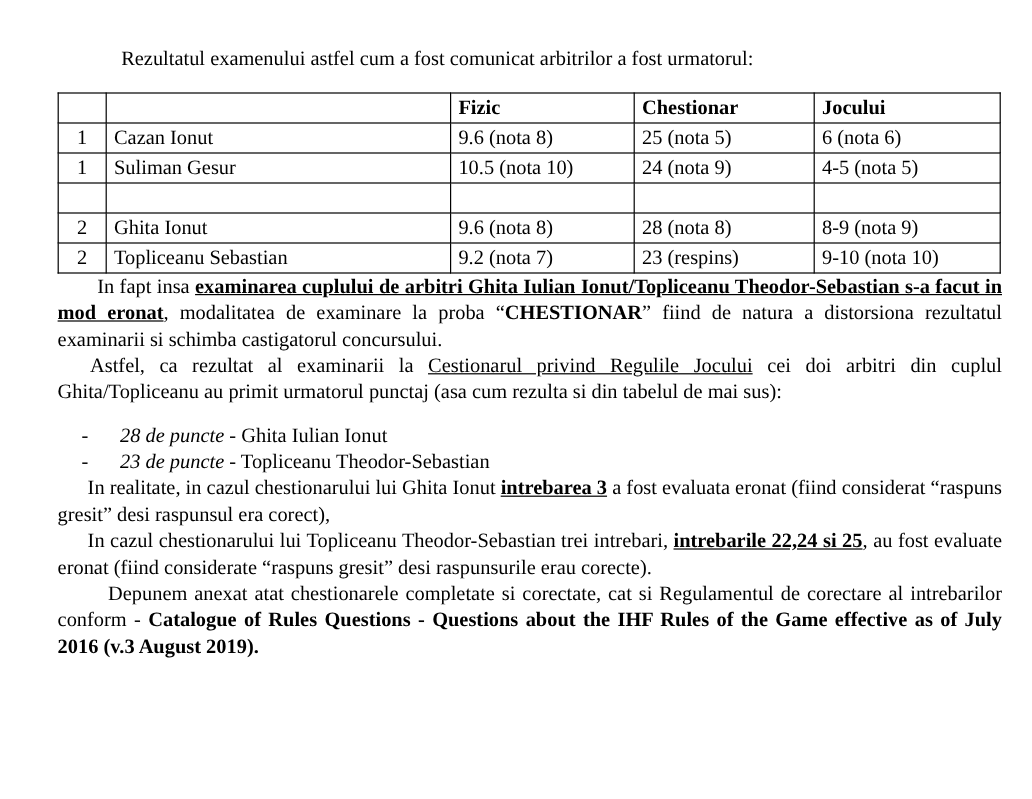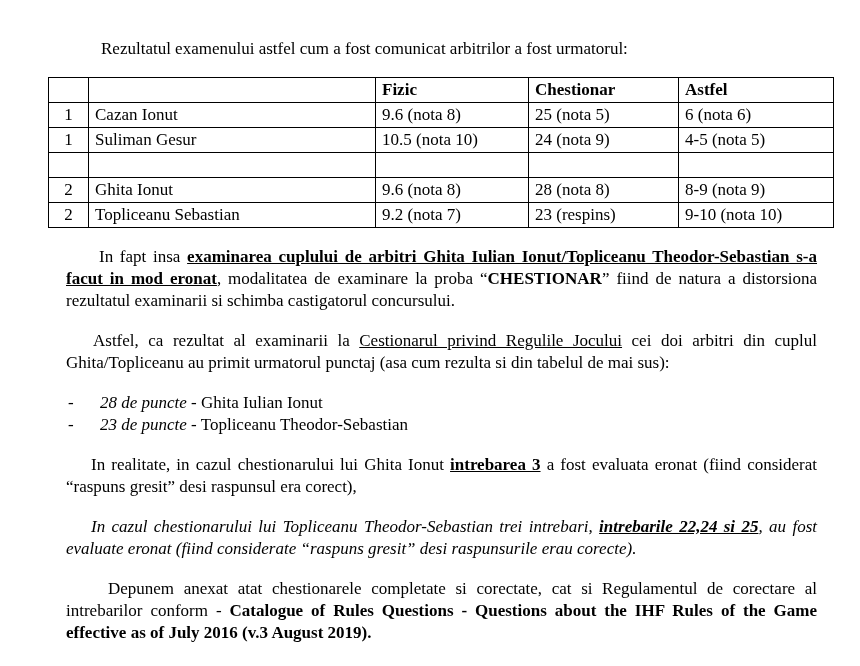--- a/index.html
+++ b/index.html
@@ -38,27 +38,27 @@
       vertical-align: middle;
       font-size: 17px;
       line-height: 20px;
       text-align: left;
       overflow: hidden;
       white-space: nowrap;
     }
     table.results th { font-weight: bold; }
     table.results td.num { text-align: center; padding: 0 2px; }
     p.body {
-      margin: 18px;
+      margin: 0;
       text-align: justify;
     }
     .p1 { margin-top: 31px; text-indent: 33px; }
     .p2 { margin-top: 24px; text-indent: 27px; }
     .p3 { margin-top: 21px; text-indent: 25px; }
-    .p4 { margin-top: 26px; text-indent: 25px; font-style: italic; }
+    .p4 { margin-top: 26px; text-indent: 25px; }
     .p5 { margin-top: 12px; text-indent: 42px; }
     .bu { font-weight: bold; text-decoration: underline; }
     .b  { font-weight: bold; }
     .u  { text-decoration: underline; }
     .i  { font-style: italic; margin-top: 36px; }
     ul.score-list {
       list-style: none;
       margin: 14px 0 0 0;
       padding: 0;
     }
@@ -87,21 +87,21 @@
         <col style="width:153px">
         <col style="width:150px">
         <col style="width:155px">
     </colgroup>
     <tbody>
         <tr>
       <th></th>
       <th></th>
       <th>Fizic</th>
       <th>Chestionar</th>
-      <th>Astfel</th>
+      <th>Jocului</th>
     </tr>
     <tr>
       <td class="num">1</td>
       <td>Cazan Ionut</td>
       <td>9.6 (nota 8)</td>
       <td>25 (nota 5)</td>
       <td>6 (nota 6)</td>
     </tr>
     <tr>
       <td class="num">1</td>

